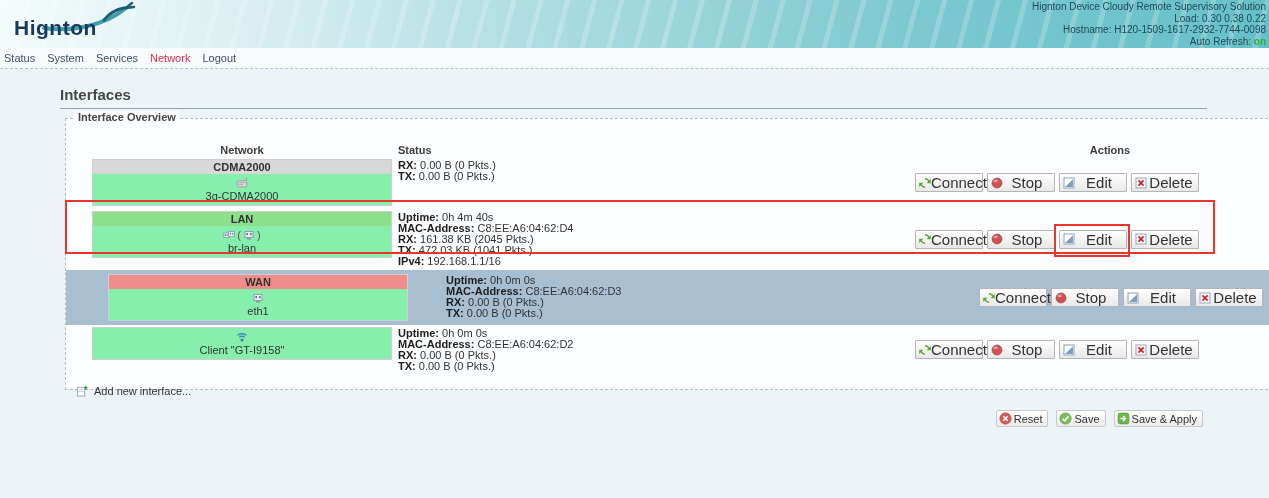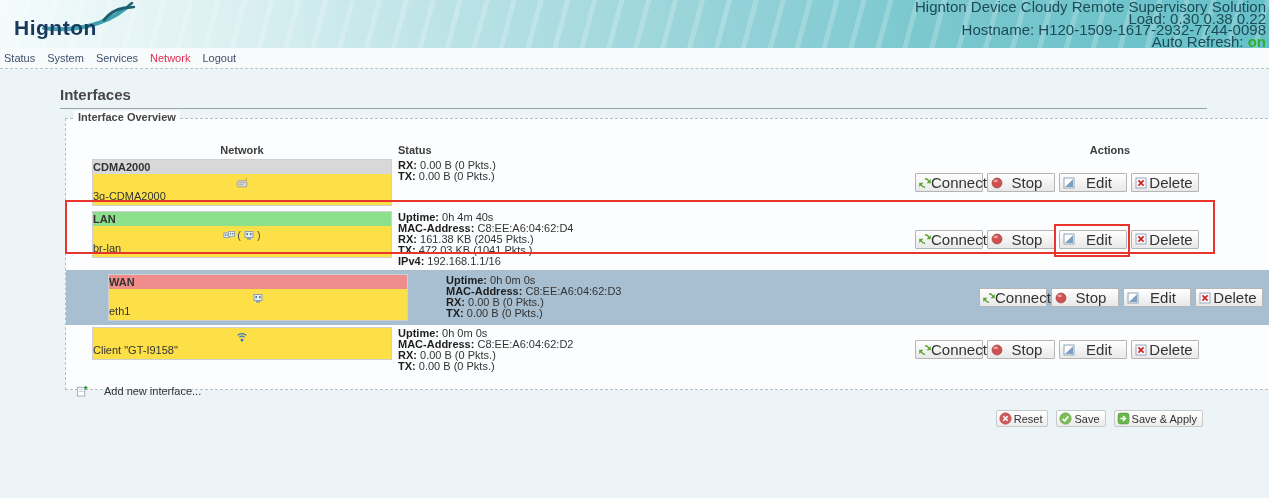--- a/index.html
+++ b/index.html
@@ -7,21 +7,21 @@
   .viewport{position:relative;width:1269px;height:498px;background:#edf4f8;overflow:hidden;font-size:11px;color:#333;}
 
   
   .header{position:absolute;left:0;top:0;right:0;height:48px;
     background:linear-gradient(90deg,#f4fbfb 0%,#dcf0f2 18%,#a9dbe0 45%,#7cc8cf 72%,#66c0c9 100%);}
   .header::before{content:'';position:absolute;inset:0;
     background:repeating-linear-gradient(105deg,rgba(255,255,255,.20) 0 5px,rgba(255,255,255,0) 5px 26px);}
   .logo{position:absolute;left:14px;top:4px;width:130px;height:42px;}
   .logo-swoosh{position:absolute;left:28px;top:-2px;width:96px;height:30px;}
   .logo-text{position:absolute;left:0;top:12px;font-size:21px;font-weight:bold;color:#16395c;letter-spacing:.5px;}
-  .header-info{position:absolute;right:3px;top:1px;text-align:right;color:#1d4b55;font-size:15px;line-height:11.6px;z-index:2;}
+  .header-info{position:absolute;right:3px;top:1px;text-align:right;color:#1d4b55;font-size:10px;line-height:11.6px;z-index:2;}
   .header-info .ar-on{font-weight:bold;}
 
   
   .nav{position:absolute;top:48px;left:0;right:0;height:21px;box-sizing:border-box;
     padding:4px 0 0 4px;background:#f7fbfc;border-bottom:1px dashed #b9c2c9;}
   .nav-link{margin-right:12px;color:#3f4e6d;cursor:pointer;}
   .nav-link.active{color:#e02b50;}
 
   
   .page-title-wrap{position:absolute;top:86px;left:60px;width:1147px;border-bottom:1px solid #97a3ac;padding-bottom:5px;}
@@ -38,38 +38,38 @@
   .th-net{grid-column:2;text-align:center;}
   .th-status{grid-column:4;}
   .th-actions{grid-column:5;text-align:center;}
 
   .iface-row{margin-top:5px;}
   .iface-row.hl{padding:4px 0;margin-top:3px;}
   #rows .iface-row:nth-child(1){margin-top:3px;}
   #rows .iface-row:nth-child(4){margin-top:2px;}
 
   .net-cell{grid-column:2;}
-  .net-box{border:1px solid #cfcfcf;background:#fde047;text-align:left;}
+  .net-box{border:1px solid #cfcfcf;background:#86efac;text-align:center;}
   .net-head{font-weight:bold;color:#333;padding:1px 0;font-size:11px;}
   .net-body{padding:2px 0 3px;}
   .net-icons{height:13px;display:flex;justify-content:center;align-items:center;gap:2px;color:#555;}
   .net-dev{font-size:11px;color:#333;margin-top:1px;}
 
   .status-cell{grid-column:4;line-height:11px;padding-top:1px;color:#333;}
   .sline b{color:#1d1d1d;}
 
   .actions-cell{grid-column:5;display:flex;gap:4px;align-self:center;padding-left:2px;}
   .act-btn{position:relative;width:68px;height:19px;box-sizing:border-box;border:1px solid #b5b5b5;border-radius:1px;
     background:linear-gradient(#ffffff,#e8e8e8);display:flex;align-items:center;padding:0 3px;
     font-size:15px;color:#333;cursor:pointer;font-family:inherit;}
   .act-btn .blabel{flex:1;text-align:center;}
   .bicon{display:inline-flex;}
   .bicon svg{width:12px;height:12px;display:block;}
 
-  .add-link{margin:13px 0 0 10px;display:inline-flex;align-items:center;gap:16px;color:#333;cursor:pointer;}
+  .add-link{margin:13px 0 0 10px;display:inline-flex;align-items:center;gap:6px;color:#333;cursor:pointer;}
 
   
   .footer-buttons{position:absolute;top:410px;right:66px;display:flex;gap:8px;align-items:center;}
   .f-btn{display:flex;align-items:center;gap:2px;border:1px solid #c9c9c9;border-radius:2px;
     background:linear-gradient(#ffffff,#ececec);padding:1px 5px 1px 2px;font-size:11px;color:#333;cursor:pointer;font-family:inherit;}
   .f-btn .bicon svg{width:13px;height:13px;}
 
   
   .anno-big{position:absolute;left:65px;top:200px;width:1146px;height:50px;border:2px solid #e8362d;z-index:40;pointer-events:none;}
   .edit-anno{position:absolute;left:-6px;right:-4px;top:-7px;bottom:-9px;border:2px solid #e8362d;z-index:41;pointer-events:none;}

